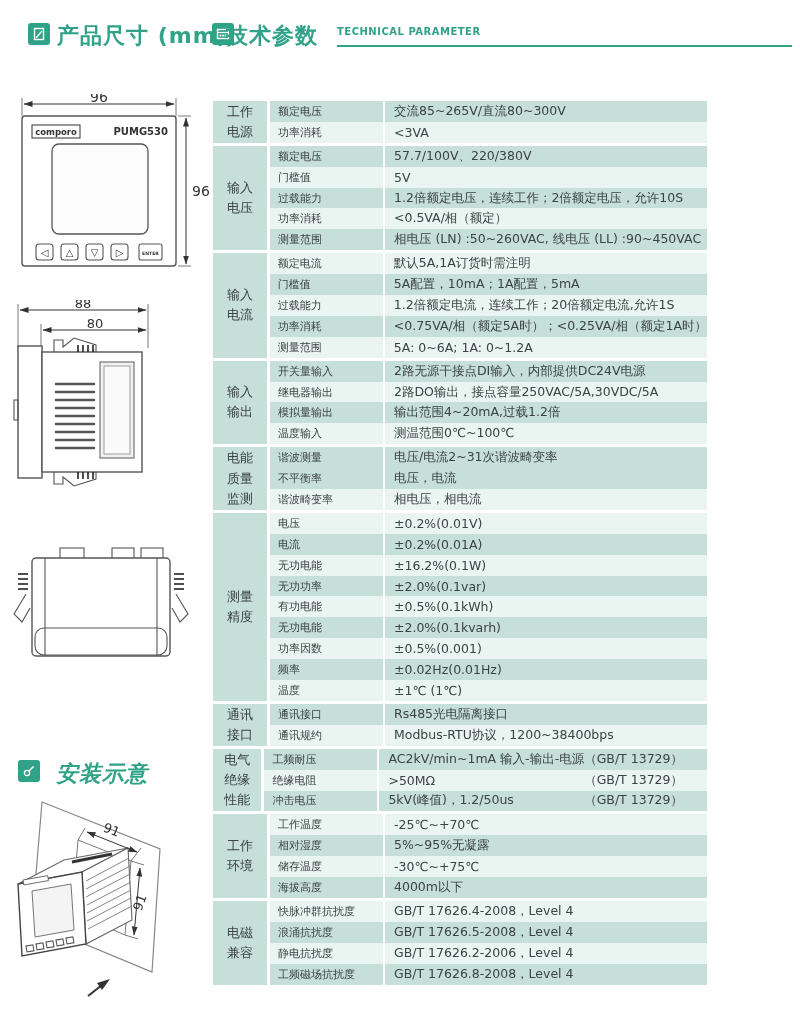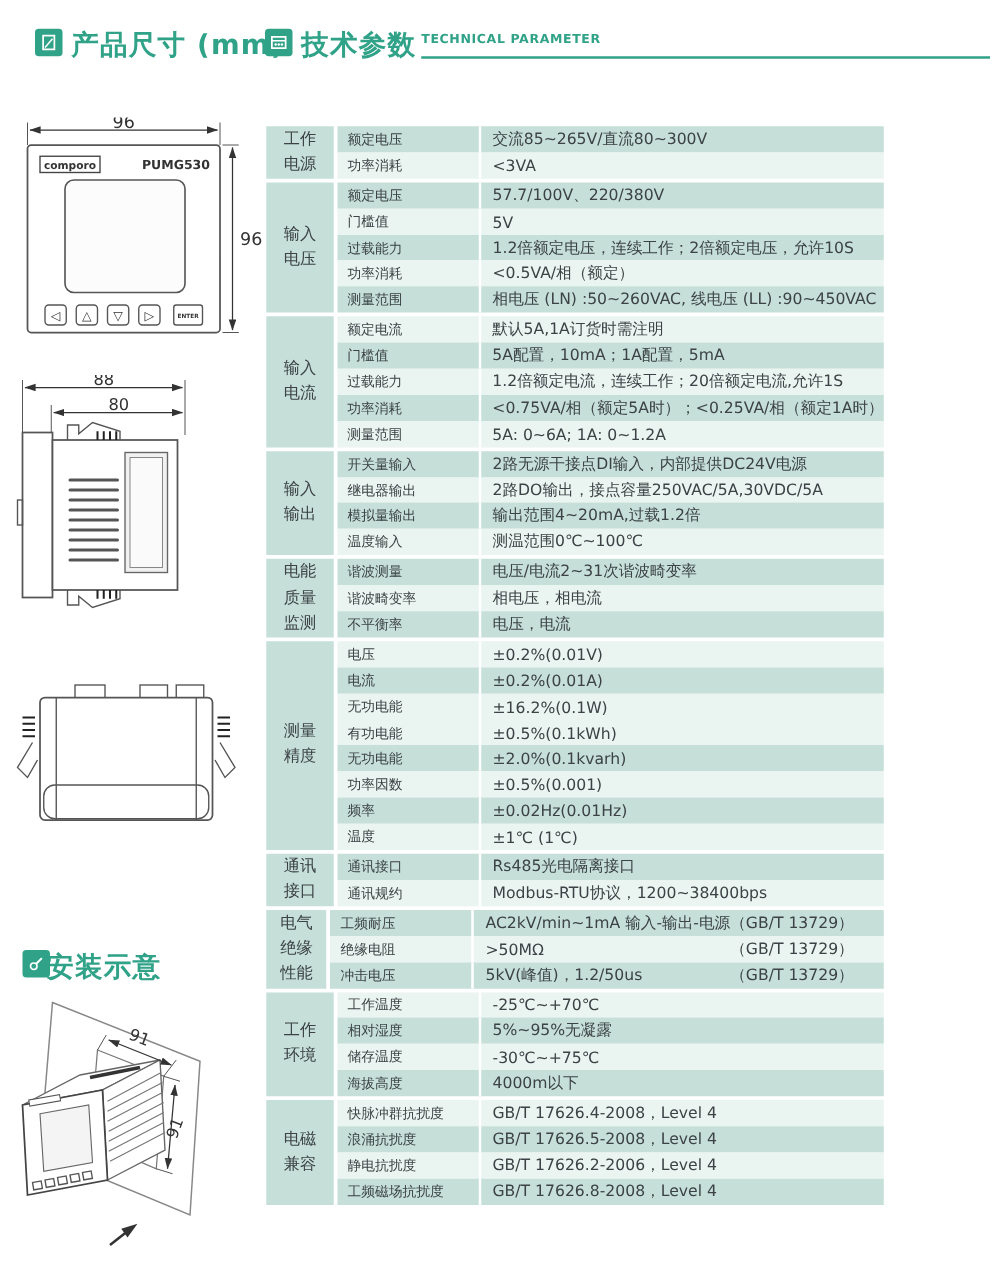--- a/index.html
+++ b/index.html
@@ -57,21 +57,21 @@
 
 <div class="sec-icon" style="left:212px;top:23px;">
   <svg width="14" height="14" viewBox="0 0 14 14">
       <rect x="1.5" y="2.5" width="11" height="9" fill="none" stroke="#fff" stroke-width="1.4"></rect>
       <line x1="1.5" y1="5.5" x2="12.5" y2="5.5" stroke="#fff" stroke-width="1.2"></line>
       <circle cx="4.5" cy="8.5" r="1" fill="#fff"></circle>
       <circle cx="7" cy="8.5" r="1" fill="#fff"></circle>
       <circle cx="9.5" cy="8.5" r="1" fill="#fff"></circle>
     </svg>
 </div>
-<div class="sec-title" style="left:241px;top:21px;">技术参数</div>
+<div class="sec-title" style="left:226px;top:21px;">技术参数</div>
 <div class="sec-sub" style="left:337px;top:26px;">TECHNICAL PARAMETER</div>
 <div class="sec-underline" style="left:337px;top:45px;width:455px;"></div>
 
 <div class="spec-table" id="spec-table">
     <div class="grp">
       <div class="cat">工作
 电源</div>
       <div class="rows">
         <div class="row dk">
           <div class="param">额定电压</div>
@@ -193,30 +193,30 @@
       <div class="cat">电能
 质量
 监测</div>
       <div class="rows">
         <div class="row dk">
           <div class="param">谐波测量</div>
           <div class="val">
             <span>电压/电流2~31次谐波畸变率</span>
           </div>
         </div>
+        <div class="row dk">
+          <div class="param">不平衡率</div>
+          <div class="val">
+            <span>电压，电流</span>
+          </div>
+        </div>
         <div class="row lt">
           <div class="param">谐波畸变率</div>
           <div class="val">
             <span>相电压，相电流</span>
-          </div>
-        </div>
-        <div class="row dk">
-          <div class="param">不平衡率</div>
-          <div class="val">
-            <span>电压，电流</span>
           </div>
         </div>
       </div>
     </div>
     <div class="grp">
       <div class="cat">测量
 精度</div>
       <div class="rows">
         <div class="row lt">
           <div class="param">电压</div>
@@ -227,20 +227,26 @@
         <div class="row dk">
           <div class="param">电流</div>
           <div class="val">
             <span>±0.2%(0.01A)</span>
           </div>
         </div>
         <div class="row lt">
           <div class="param">无功电能</div>
           <div class="val">
             <span>±16.2%(0.1W)</span>
+          </div>
+        </div>
+        <div class="row dk">
+          <div class="param">无功功率</div>
+          <div class="val">
+            <span>±2.0%(0.1var)</span>
           </div>
         </div>
         <div class="row lt">
           <div class="param">有功电能</div>
           <div class="val">
             <span>±0.5%(0.1kWh)</span>
           </div>
         </div>
         <div class="row dk">
           <div class="param">无功电能</div>
@@ -479,21 +485,21 @@
     <path class="ol2" d="M168,66 L180,86 l-8,8 -8,-14"></path>
   </g>
 </svg>
 
 <div class="sec-icon" style="left:18px;top:760px;">
   <svg width="14" height="14" viewBox="0 0 14 14">
       <circle cx="5" cy="9" r="2.6" fill="none" stroke="#fff" stroke-width="1.3"></circle>
       <line x1="6.8" y1="7.2" x2="11.5" y2="2.5" stroke="#fff" stroke-width="1.6"></line>
     </svg>
 </div>
-<div class="sec-title" style="left:37px;top:759px;">安装示意</div>
+<div class="sec-title" style="left:56px;top:759px;font-style:italic;">安装示意</div>
 
 <svg class="draw" style="left:2px;top:796px;" width="215" height="210" viewBox="0 0 215 210">
   <polygon points="40,6 158,53 150,176 30,126" fill="#fff" stroke="#888" stroke-width="1.2"></polygon>
   <polygon points="76,44 129,65 123,139 70,116" fill="#fff" stroke="#777" stroke-width="1"></polygon>
 
   <polygon points="16,88 80,76 126,52 62,64" fill="#fff" stroke="#666" stroke-width="1.1"></polygon>
   <polygon points="80,76 84,148 130,124 126,52" fill="#fff" stroke="#666" stroke-width="1.1"></polygon>
   <g stroke="#777" stroke-width=".9">
     <line x1="84" y1="85" x2="127" y2="62"></line>
     <line x1="84" y1="93" x2="128" y2="70"></line>

